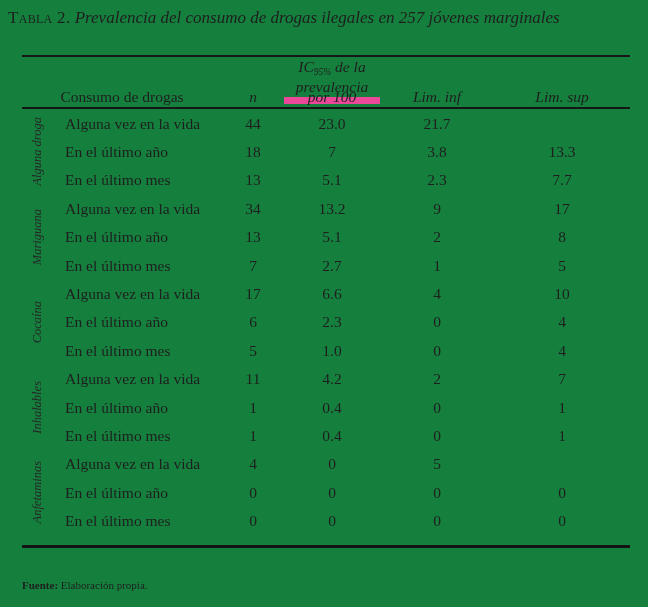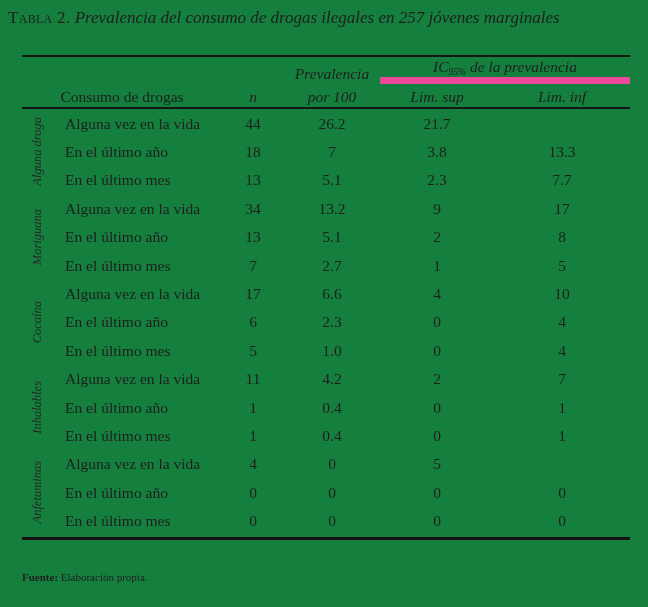--- a/index.html
+++ b/index.html
@@ -64,21 +64,21 @@
     font-size: 9.5px;
     font-style: italic;
     vertical-align: baseline;
     position: relative;
     top: 3px;
     line-height: 0;
   }
   
   .tbody {
     border-bottom: 3px solid #141414;
-    padding-bottom: 2px;
+    padding-bottom: 10px;
   }
   .group { display: flex; }
   .gcell {
     width: 30px;
     display: flex;
     align-items: center;
     justify-content: center;
   }
   .gname {
     writing-mode: vertical-rl;
@@ -115,45 +115,44 @@
 
   <div class="title">
     <span class="caps">Tabla 2.</span><span class="ital"> Prevalencia del consumo de drogas ilegales en 257 jóvenes marginales</span>
   </div>
 
   <div class="tbl">
 
     <div class="thead">
       <div class="hrow1">
         <div class="hcell"></div>
-        <div class="hcell it">Prevalencia</div>
         <div class="hcell it ic-cell">
           <span><span>IC</span><sub>95%</sub><span> de la prevalencia</span></span>
         </div>
       </div>
       <div class="hrow2">
         <div class="hcell">Consumo de drogas</div>
         <div class="hcell it">n</div>
         <div class="hcell it">por 100</div>
+        <div class="hcell it">Lim. inf</div>
         <div class="hcell it">Lim. sup</div>
-        <div class="hcell it">Lim. inf</div>
       </div>
     </div>
 
     <div class="tbody">
 
       <div class="group">
         <div class="gcell">
           <span class="gname">Alguna droga</span>
         </div>
         <div class="grows">
           <div class="row">
             <div class="cell lbl">Alguna vez en la vida</div>
             <div class="cell num">44</div>
-            <div class="cell num">26.2</div>
+            <div class="cell num">23.0</div>
             <div class="cell num">21.7</div>
           </div>
           <div class="row">
             <div class="cell lbl">En el último año</div>
             <div class="cell num">18</div>
             <div class="cell num">7</div>
             <div class="cell num">3.8</div>
             <div class="cell num">13.3</div>
           </div>
           <div class="row">

